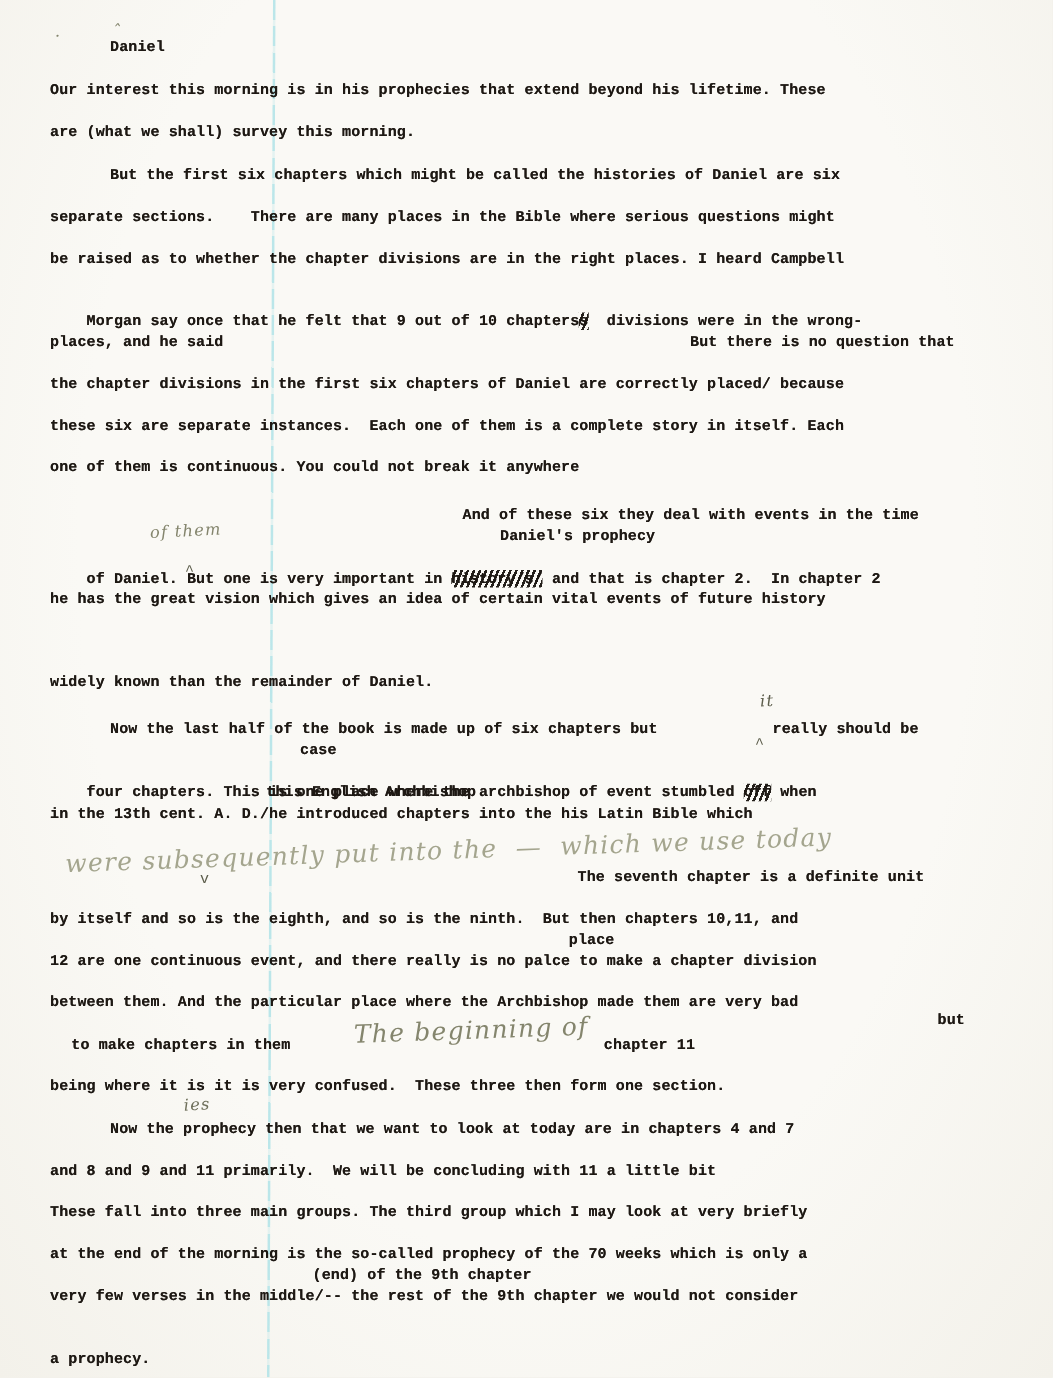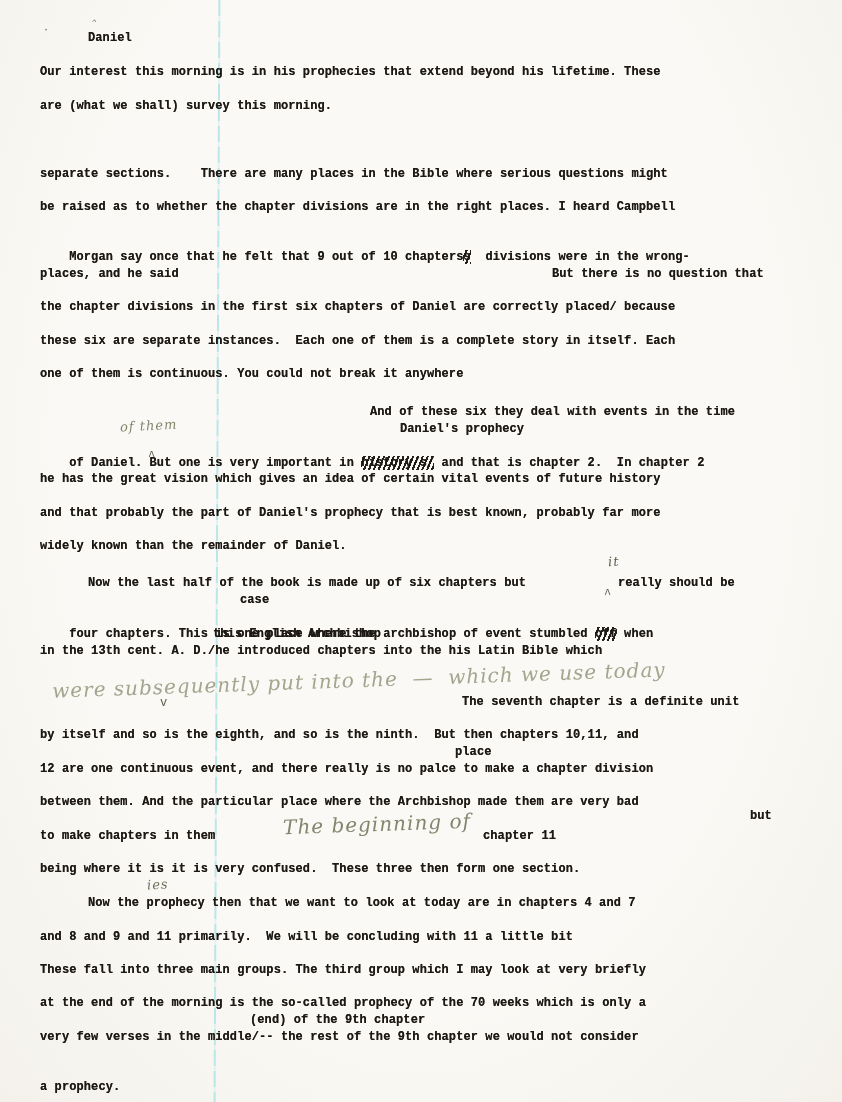--- a/index.html
+++ b/index.html
@@ -59,20 +59,21 @@
 <div class="page">
 
   <div class="crease"></div>
 
   <div class="hand small" style="left:44px;top:22px;">·</div>
   <div class="hand small" style="left:90px;top:18px;">ˆ</div>
 
   <div class="t" style="left:88px;top:30px;">Daniel</div>
   <div class="t" style="left:40px;top:64px;">Our interest this morning is in his prophecies that extend beyond his lifetime. These</div>
   <div class="t" style="left:40px;top:98px;text-align:center;">are (what we shall) survey this morning.</div>
+  <div class="t" style="left:88px;top:132px;">But the first six chapters which might be called the histories of Daniel are six</div>
   <div class="t" style="left:40px;top:166px;">separate sections.    There are many places in the Bible where serious questions might</div>
   <div class="t" style="left:40px;top:199px;">be raised as to whether the chapter divisions are in the right places. I heard Campbell</div>
 
   <div class="t" style="left:40px;top:232px;">
     <span class="seg">Morgan say once that he felt that 9 out of 10 chapters</span><span class="seg struck">s</span><span class="seg">  divisions were in the wrong-</span>
   </div>
 
   <div class="t" style="left:40px;top:266px;">places, and he said</div>
   <div class="t" style="left:552px;top:266px;">But there is no question that</div>
   <div class="t" style="left:40px;top:299px;">the chapter divisions in the first six chapters of Daniel are correctly placed/ because</div>
@@ -82,21 +83,20 @@
   <div class="t" style="left:370px;top:404px;">And of these six they deal with events in the time</div>
   <div class="t" style="left:400px;top:421px;">Daniel's prophecy</div>
 
   <div class="t" style="left:40px;top:438px;">
     <span class="seg">of Daniel. But one</span><span class="seg"> is very important in </span><span class="seg struck">history/s/</span><span class="seg"> and that is chapter 2.  In chapter 2</span>
   </div>
   <div class="hand small" style="left:120px;top:418px;">of them</div>
   <div class="caret" style="left:148px;top:450px;">^</div>
 
   <div class="t" style="left:40px;top:471px;">he has the great vision which gives an idea of certain vital events of future history</div>
-  <div class="t" style="left:40px;top:505px;">and that probably the part of Daniel's prophecy that is best known, probably far more</div>
   <div class="t" style="left:40px;top:538px;">widely known than the remainder of Daniel.</div>
 
   <div class="t" style="left:88px;top:575px;">Now the last half of the book is made up of six chapters but</div>
   <div class="t" style="left:618px;top:575px;">really should be</div>
   <div class="hand small" style="left:608px;top:554px;color:#5d5e4c;">it</div>
   <div class="caret" style="left:604px;top:588px;">^</div>
 
   <div class="t" style="left:240px;top:592px;">case</div>
 
   <div class="t" style="left:40px;top:609px;">
@@ -108,21 +108,21 @@
 
   <div class="hand light big" style="left:52px;top:668px;">were subsequently put into the  —  which we use today</div>
   <div class="caret" style="left:160px;top:696px;">v</div>
 
   <div class="t" style="left:462px;top:694px;">The seventh chapter is a definite unit</div>
   <div class="t" style="left:40px;top:727px;">by itself and so is the eighth, and so is the ninth.  But then chapters 10,11, and</div>
   <div class="t" style="left:455px;top:744px;">place</div>
   <div class="t" style="left:40px;top:761px;">12 are one continuous event, and there really is no palce to make a chapter division</div>
   <div class="t" style="left:40px;top:794px;">between them. And the particular place where the Archbishop made them are very bad</div>
 
-  <div class="t" style="left:40px;top:828px;text-align:center;">to make chapters in them</div>
+  <div class="t" style="left:57px;top:828px;text-align:center;">to make chapters in them</div>
   <div class="hand big" style="left:283px;top:812px;">The beginning of</div>
   <div class="t" style="left:483px;top:828px;">chapter 11</div>
   <div class="t" style="left:750px;top:808px;">but</div>
 
   <div class="t" style="left:40px;top:861px;">being where it is it is very confused.  These three then form one section.</div>
 
   <div class="hand small" style="left:147px;top:877px;color:#6e6f5a;">ies</div>
   <div class="t" style="left:88px;top:895px;">Now the prophecy then that we want to look at today are in chapters 4 and 7</div>
   <div class="t" style="left:40px;top:929px;text-align:center;">and 8 and 9 and 11 primarily.  We will be concluding with 11 a little bit</div>
   <div class="t" style="left:40px;top:962px;">These fall into three main groups. The third group which I may look at very briefly</div>

